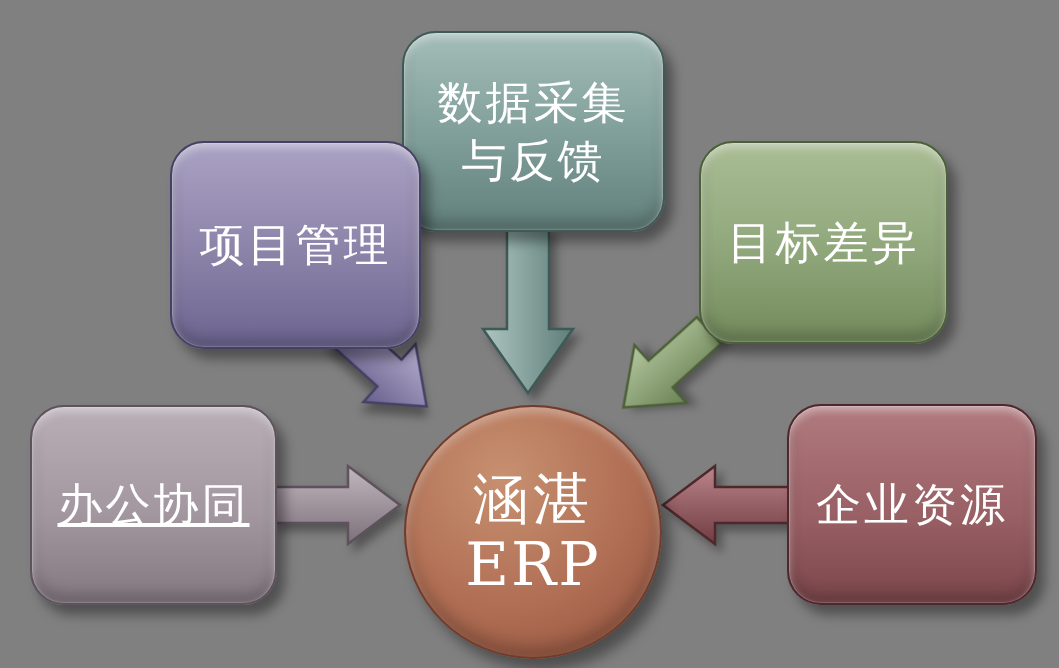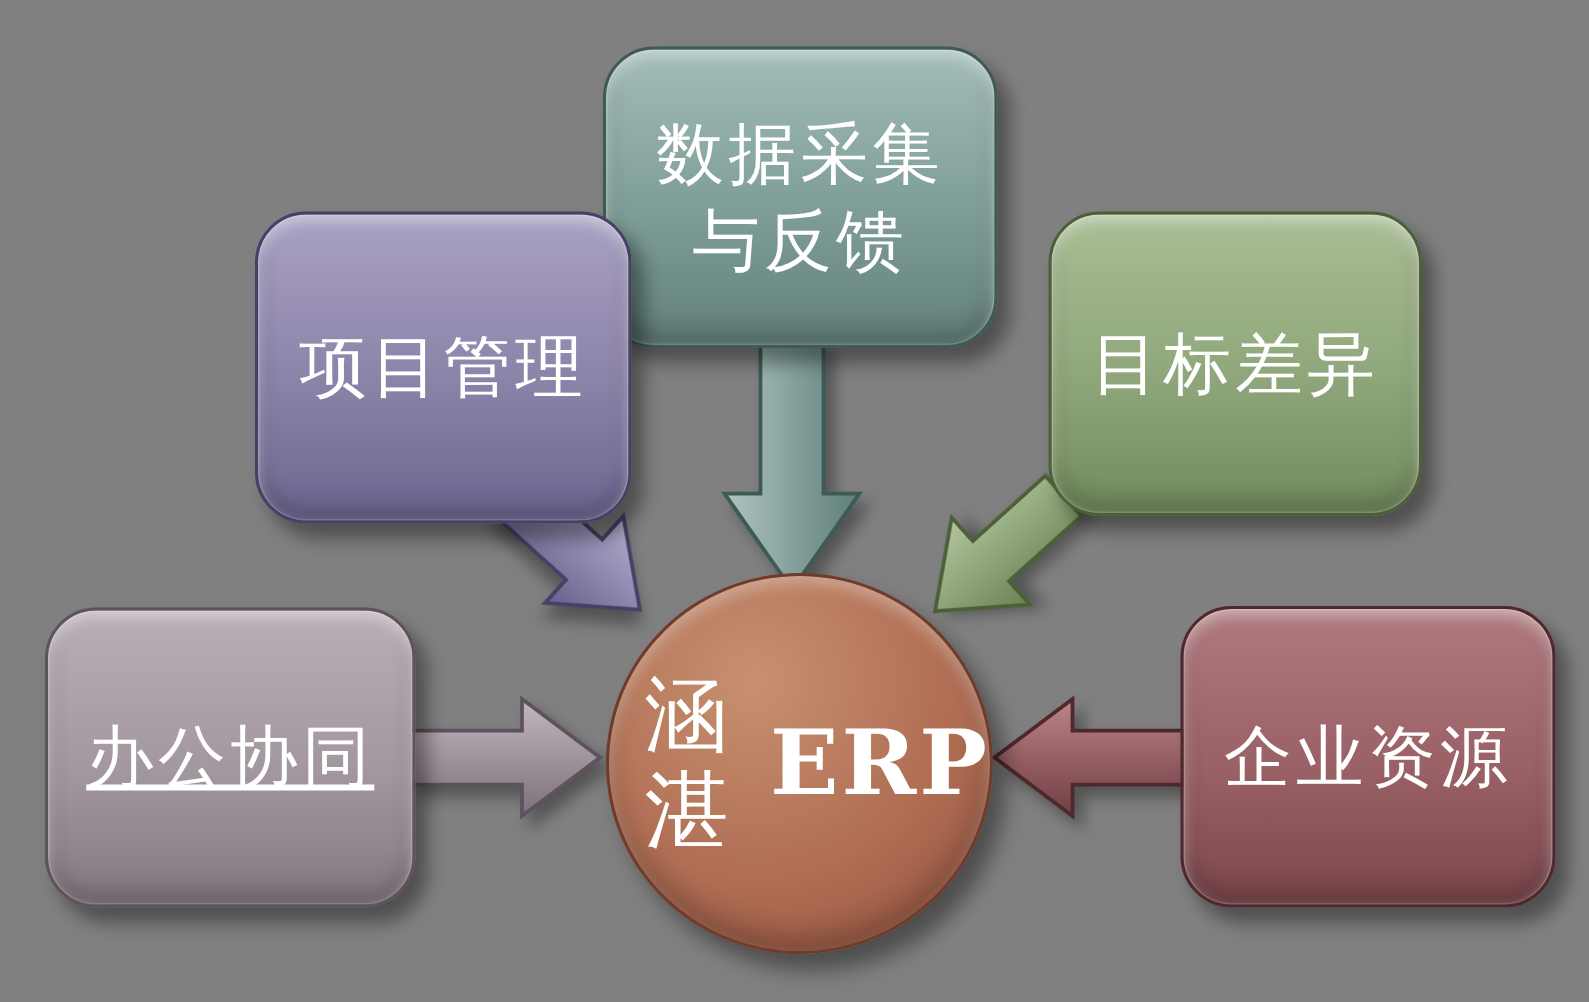--- a/index.html
+++ b/index.html
@@ -61,38 +61,38 @@
   }
   .node-right {
     left: 787px; top: 404px; width: 246px; height: 197px;
     background: linear-gradient(to bottom, #b07a7f 0%, #996065 55%, #7b464b 100%);
     border: 2px solid #4e282c;
   }
 
   
   .center-circle {
     position: absolute;
-    left: 404px; top: 382px; width: 254px; height: 250px;
+    left: 404px; top: 405px; width: 254px; height: 250px;
     border-radius: 50%;
     background: radial-gradient(circle at 38% 28%, #c79070 0%, #b06e54 55%, #8f4f3a 100%);
     border: 2px solid #703b2a;
     box-shadow:
       9px 11px 14px rgba(0,0,0,0.40),
       inset 0 5px 10px rgba(255,255,255,0.35),
       inset 0 -10px 16px rgba(0,0,0,0.22);
     display: flex;
-    flex-direction: row;
+    flex-direction: column;
     align-items: center;
     justify-content: center;
     color: #ffffff;
     text-align: center;
     font-family: "DejaVu Serif", "Liberation Serif", serif;
   }
   .center-line1 { font-size: 56px; line-height: 1.15; letter-spacing: 4px; }
-  .center-line2 { font-size: 60px; line-height: 1.1; font-weight: 700; letter-spacing: 2px; }
+  .center-line2 { font-size: 60px; line-height: 1.1; font-weight: 400; letter-spacing: 2px; }
 
   
   .arrow {
     position: absolute;
     overflow: visible;
     filter: drop-shadow(6px 7px 5px rgba(0,0,0,0.35));
   }
   .arrow-down   { left: 480px; top: 227px; width: 96px;  height: 170px; }
   .arrow-dr     { left: 325px; top: 325px; width: 120px; height: 88px; transform: rotate(42deg); }
   .arrow-dl     { left: 605px; top: 326px; width: 120px; height: 88px; transform: rotate(-42deg); }

